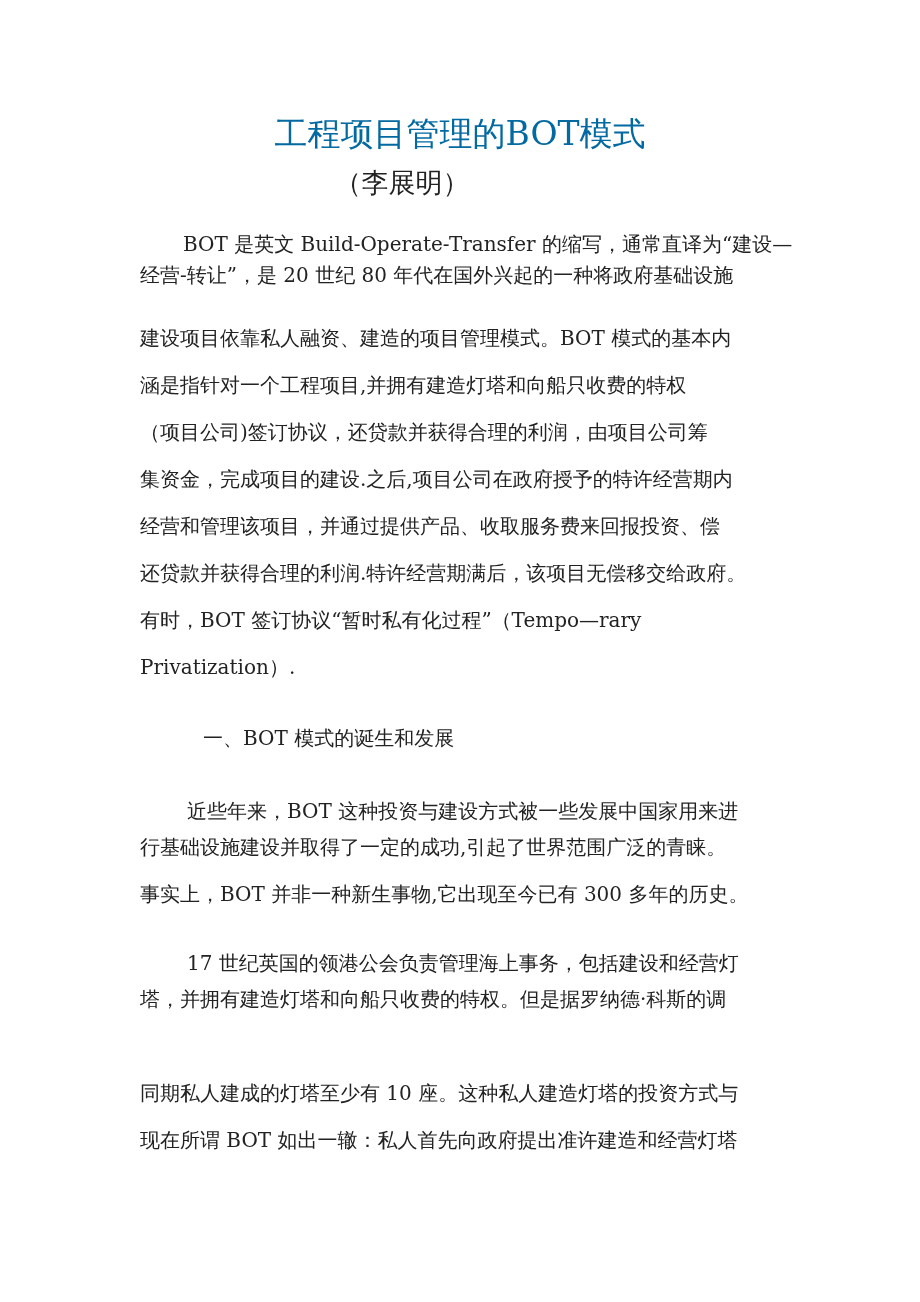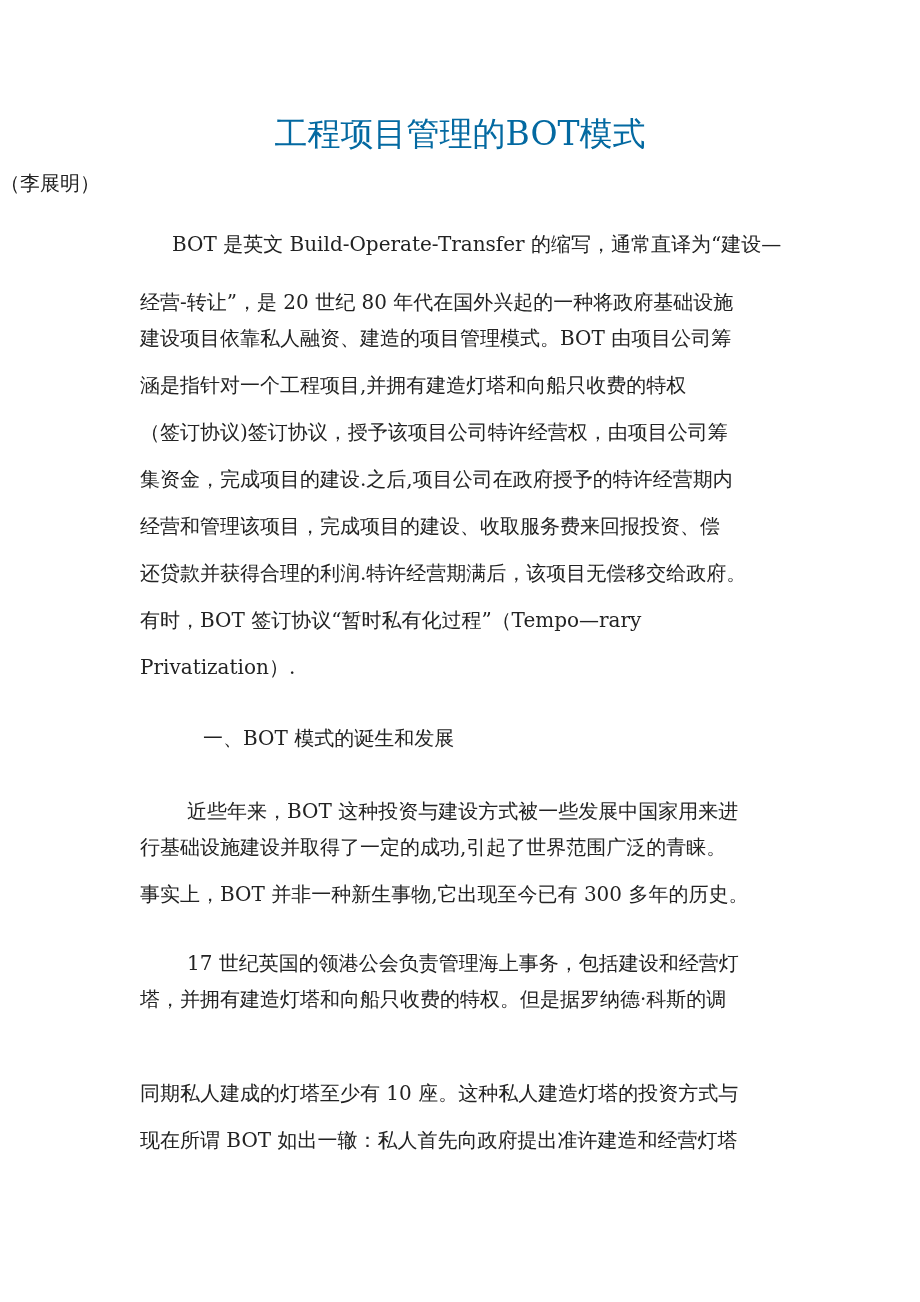--- a/index.html
+++ b/index.html
@@ -9,45 +9,45 @@
     color: #1a1a1a;
   }
   .page { position: absolute; left: 0; top: 0; width: 920px; height: 1302px; }
   .title {
     position: absolute; left: 0; width: 920px; top: 112px;
     text-align: center; font-size: 33px; line-height: 44px; color: #0369a1;
     letter-spacing: 0px;
   }
   .author {
     position: absolute; left: 0; width: 804px; top: 166px;
-    font-size: 20px; line-height: 34px; color: #222;
+    text-align: center; font-size: 27px; line-height: 34px; color: #222;
   }
   .line {
     position: absolute; left: 140px; font-size: 20px; line-height: 28px;
     white-space: nowrap; color: #222;
     font-family: "DejaVu Serif", "Liberation Serif", serif;
   }
-  .line.indent { left: 172px; }
+  .line.indent { left: 183px; }
   .line.heading { left: 184px; margin-left: 19px; }
   .line.indent2 { left: 187px; margin-top: 11px; }
 </style>
 </head>
 <body>
 
 <div class="page">
   <div class="title">工程项目管理的BOT模式</div>
   <div class="author">（李展明）</div>
 
   <div class="line indent" style="top:230px">BOT 是英文 Build-Operate-Transfer 的缩写，通常直译为“建设—</div>
-  <div class="line" style="top:288px">经营-转让”，是 20 世纪 80 年代在国外兴起的一种将政府基础设施</div>
-  <div class="line" style="top:324px">建设项目依靠私人融资、建造的项目管理模式。BOT 由项目公司筹</div>
+  <div class="line" style="top:261px">经营-转让”，是 20 世纪 80 年代在国外兴起的一种将政府基础设施</div>
+  <div class="line" style="top:324px">建设项目依靠私人融资、建造的项目管理模式。BOT 模式的基本内</div>
   <div class="line" style="top:371px">涵是指针对一个工程项目,并拥有建造灯塔和向船只收费的特权</div>
-  <div class="line" style="top:418px">（签订协议)签订协议，授予该项目公司特许经营权，由项目公司筹</div>
+  <div class="line" style="top:418px">（项目公司)签订协议，还贷款并获得合理的利润，由项目公司筹</div>
   <div class="line" style="top:465px">集资金，完成项目的建设.之后,项目公司在政府授予的特许经营期内</div>
-  <div class="line" style="top:512px">经营和管理该项目，完成项目的建设、收取服务费来回报投资、偿</div>
+  <div class="line" style="top:512px">经营和管理该项目，并通过提供产品、收取服务费来回报投资、偿</div>
   <div class="line" style="top:559px">还贷款并获得合理的利润.特许经营期满后，该项目无偿移交给政府。</div>
   <div class="line" style="top:606px">有时，BOT 签订协议“暂时私有化过程”（Tempo—rary</div>
   <div class="line" style="top:653px">Privatization）.</div>
 
   <div class="line heading" style="top:724px">一、BOT 模式的诞生和发展</div>
 
   <div class="line indent2" style="top:786px">近些年来，BOT 这种投资与建设方式被一些发展中国家用来进</div>
   <div class="line" style="top:833px">行基础设施建设并取得了一定的成功,引起了世界范围广泛的青睐。</div>
   <div class="line" style="top:880px">事实上，BOT 并非一种新生事物,它出现至今已有 300 多年的历史。</div>
 

